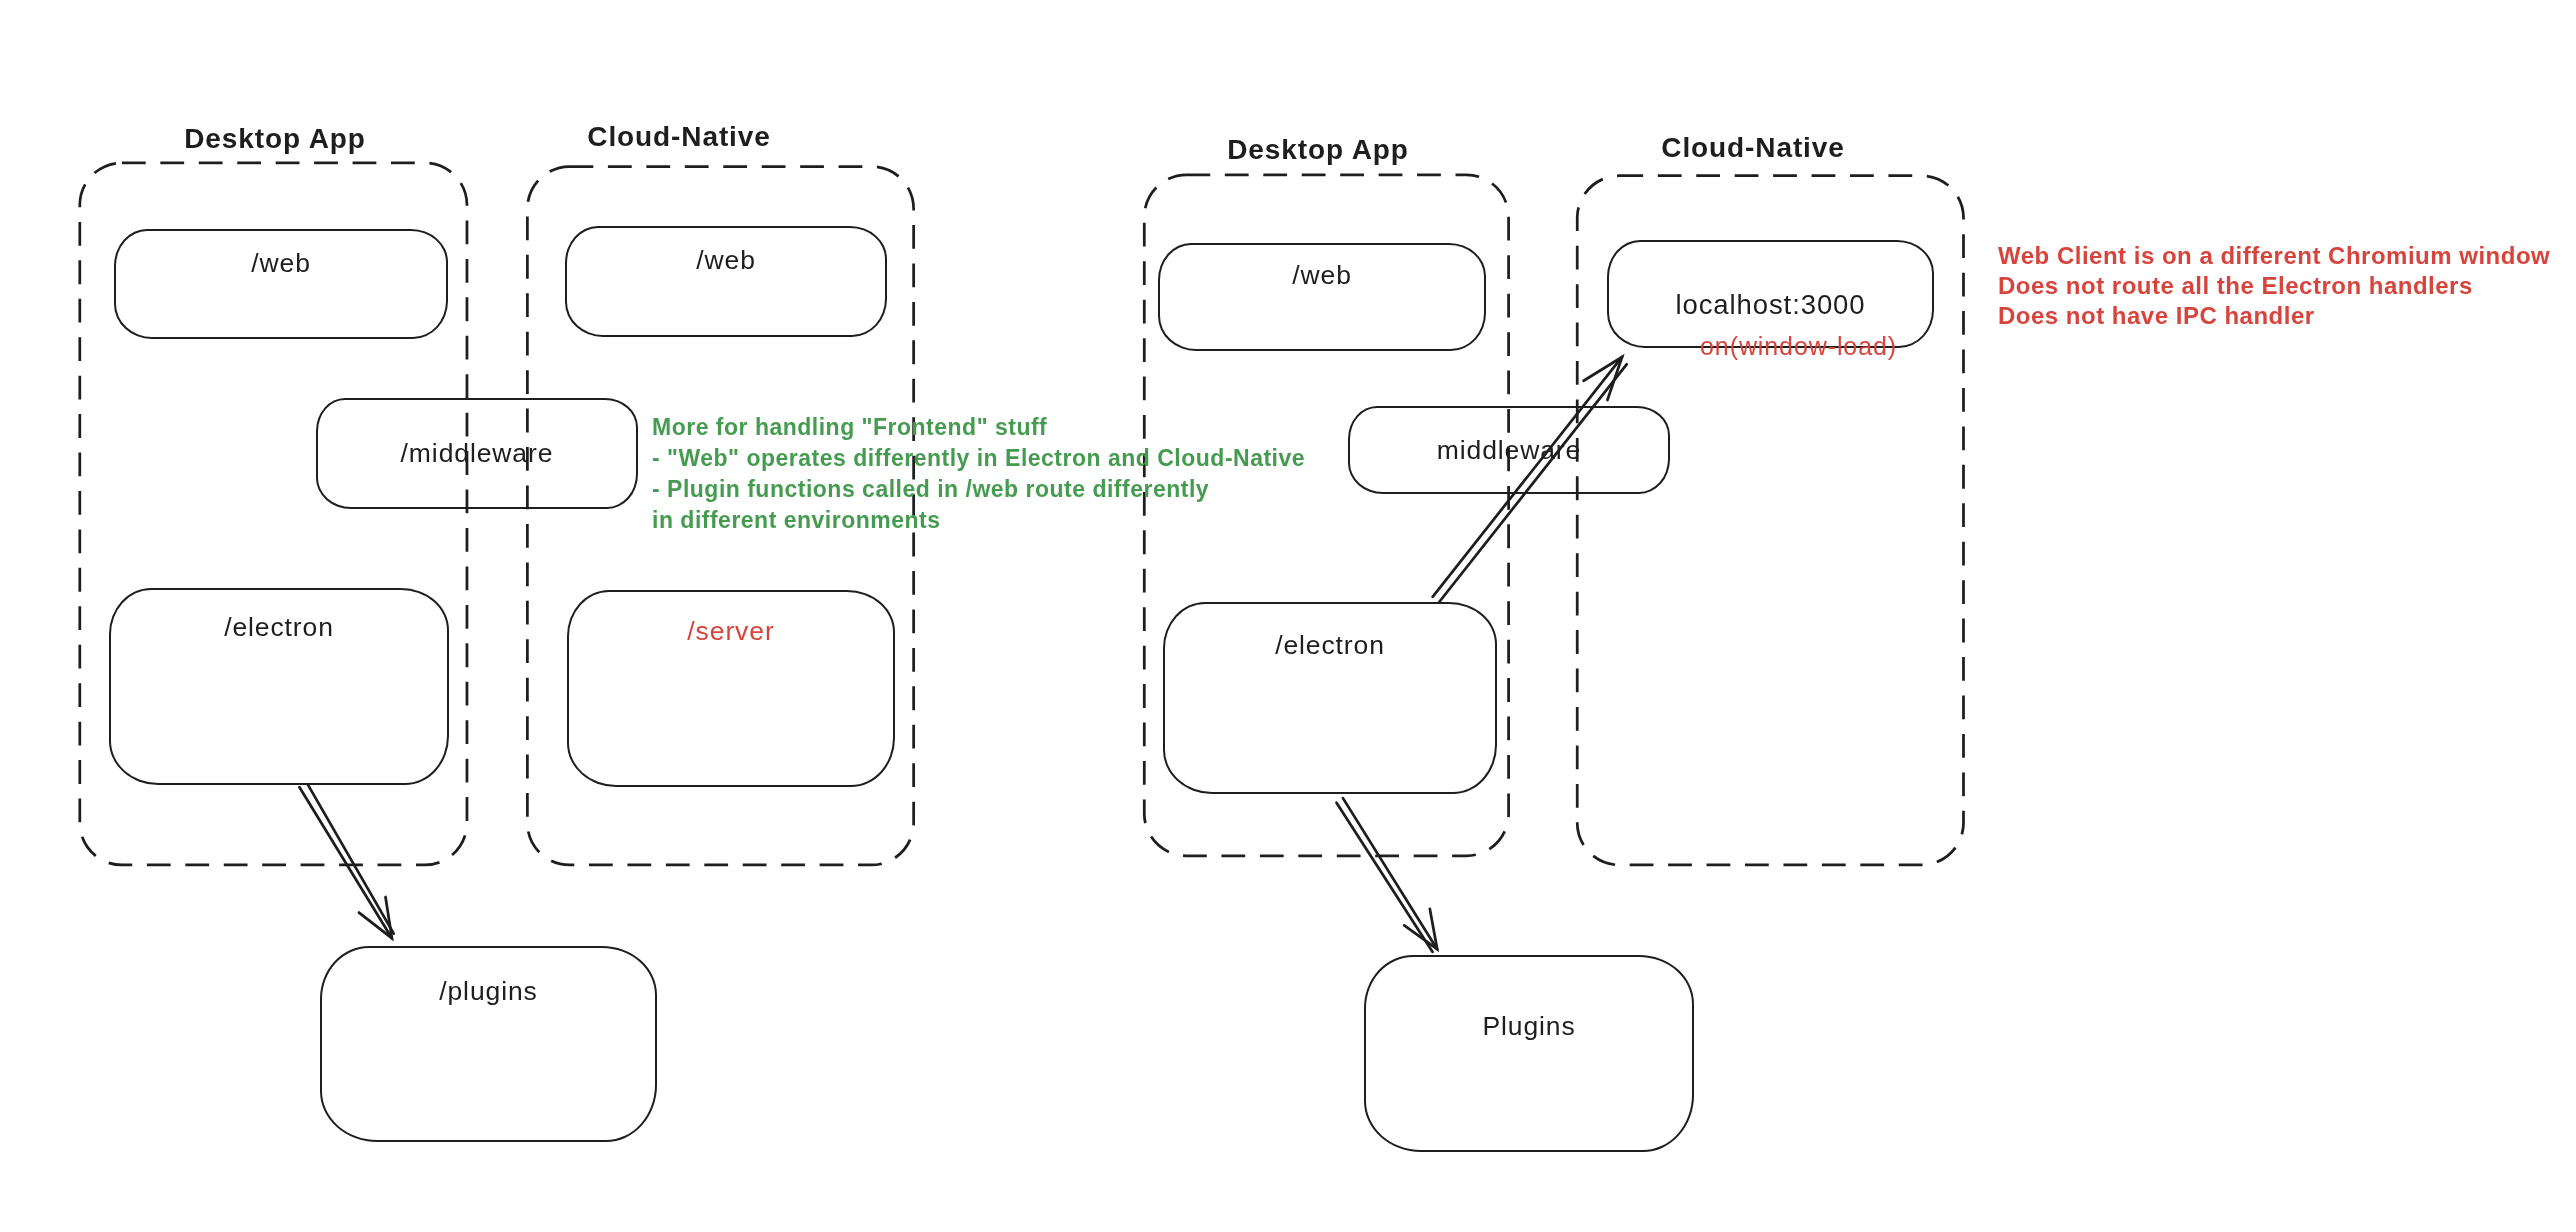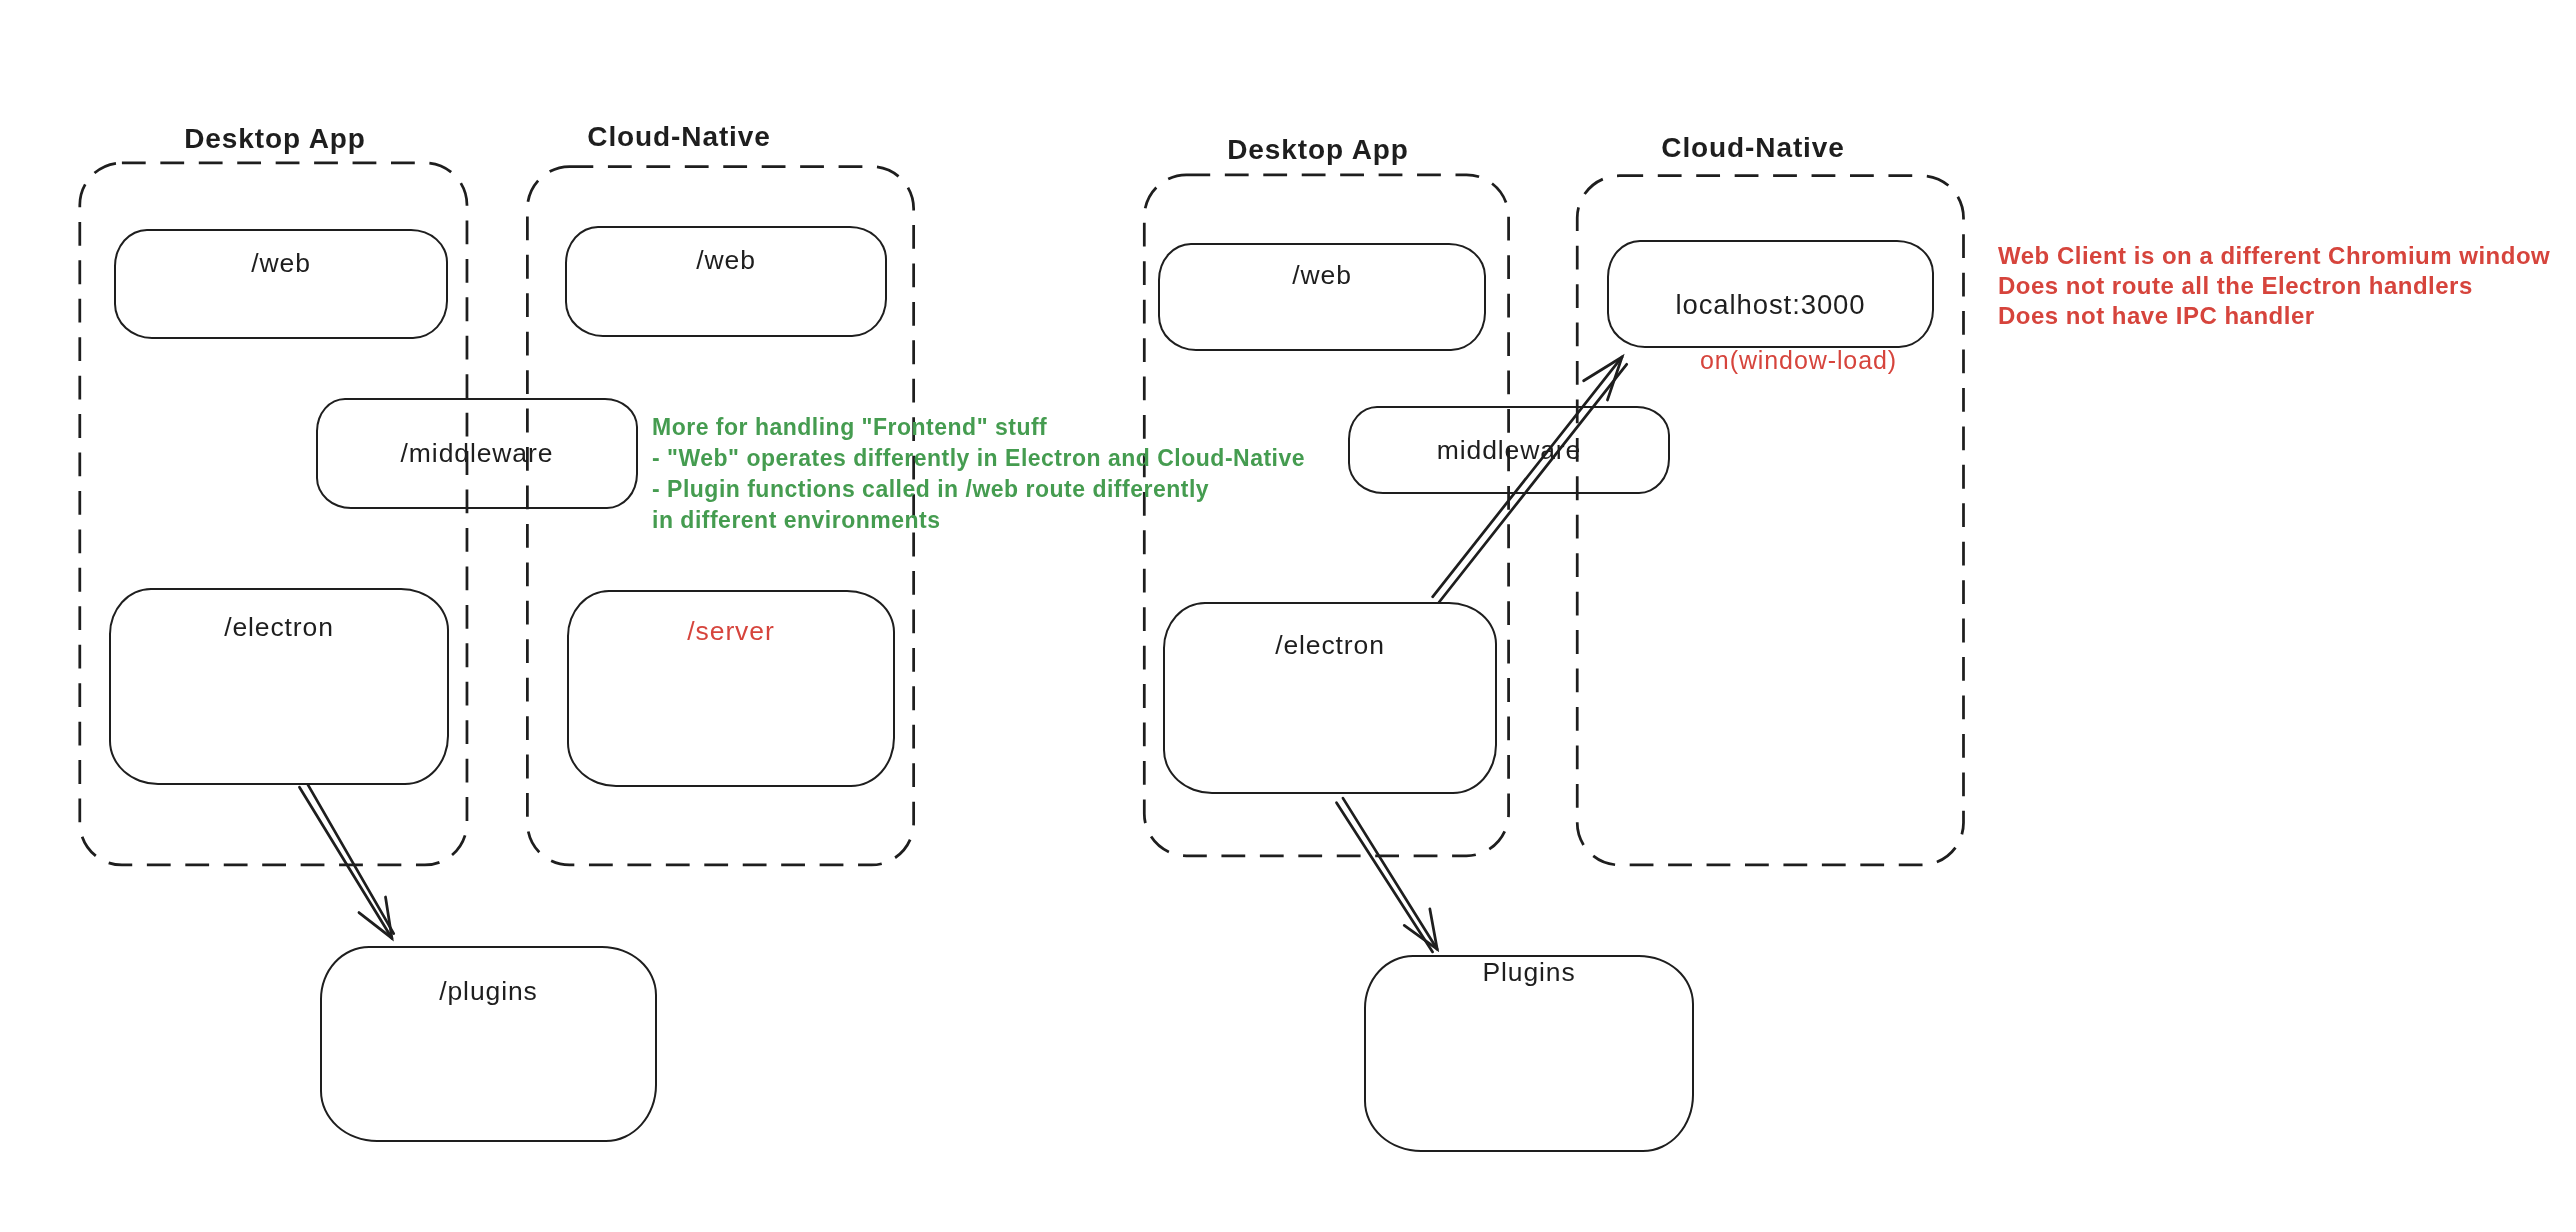--- a/index.html
+++ b/index.html
@@ -21,21 +21,21 @@
   .box .lbl { display:block; }
   .vcenter { display:flex; align-items:center; justify-content:center; }
   .r-sm { border-radius:29px 33px 31px 35px / 33px 29px 35px 31px; }
   .r-md { border-radius:33px 37px 35px 38px / 37px 33px 38px 35px; }
   .r-lg { border-radius:42px 48px 44px 49px / 46px 42px 49px 44px; }
   .r-xl { border-radius:49px 55px 51px 57px / 53px 49px 57px 51px; }
   .note { position:absolute; white-space:nowrap; font-weight:bold; letter-spacing:0.5px; }
   .note-green { color:var(--green,#459c50); font-size:23px; line-height:31px; }
   .note-red   { color:var(--red,#d6443c);   font-size:24px; line-height:30px; }
   .red-text   { color:var(--red,#d6443c); }
-  .event-line { text-align:right; padding-right:35px; margin-top:25px; font-size:25px; }
+  .event-line { text-align:right; padding-right:35px; margin-top:11px; font-size:25px; }
 </style>
 </head>
 <body>
 
 <div class="stage">
 
   <svg class="layer" viewBox="0 0 2814 1346">
     <g fill="none" stroke="#1e1e1e" stroke-width="3">
       <rect x="87" y="178" width="423" height="767" rx="46" stroke-dasharray="26 16"></rect>
       <rect x="576" y="182" width="422" height="763" rx="46" stroke-dasharray="26 16"></rect>
@@ -109,21 +109,21 @@
 
   <div class="box r-sm vcenter" style="left:1348px; top:406px; width:322px; height:88px;">
     <span class="lbl">middleware</span>
   </div>
 
   <div class="box r-lg" style="left:1163px; top:602px; width:334px; height:192px;">
     <span class="lbl" style="padding-top:26px;">/electron</span>
   </div>
 
   <div class="box r-xl" style="left:1364px; top:955px; width:330px; height:197px;">
-    <span class="lbl" style="">Plugins</span>
+    <span class="lbl" style="padding-top:29px;margin-top:25px;">Plugins</span>
   </div>
 
   <div class="note note-red" style="left:1998px; top:241px;">
     <div>Web Client is on a different Chromium window</div>
     <div>Does not route all the Electron handlers</div>
     <div>Does not have IPC handler</div>
   </div>
 
 </div>
 

